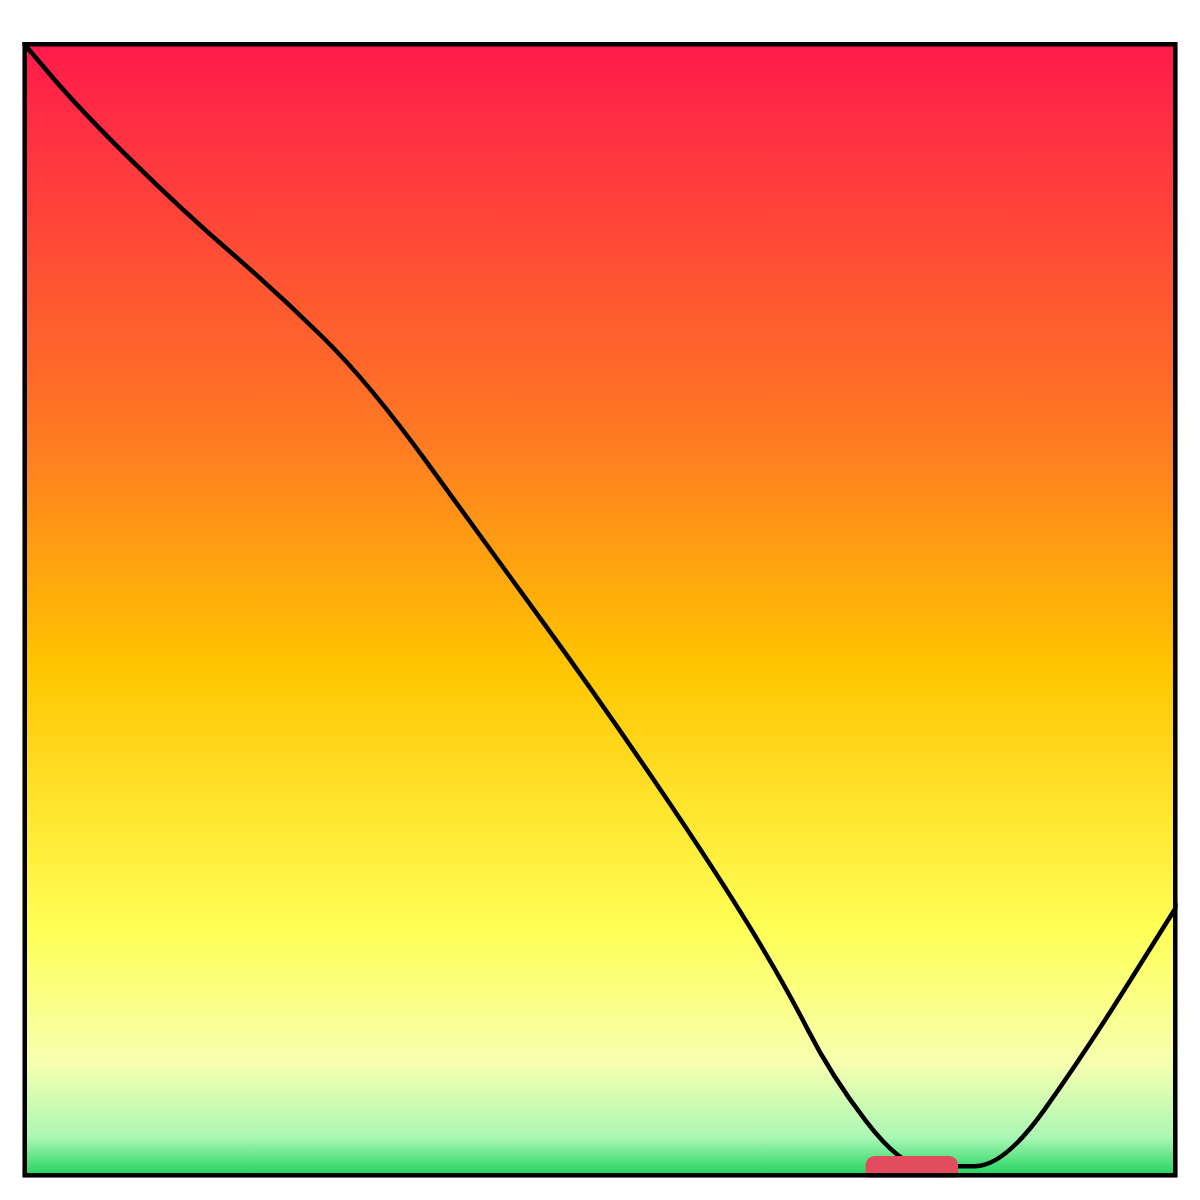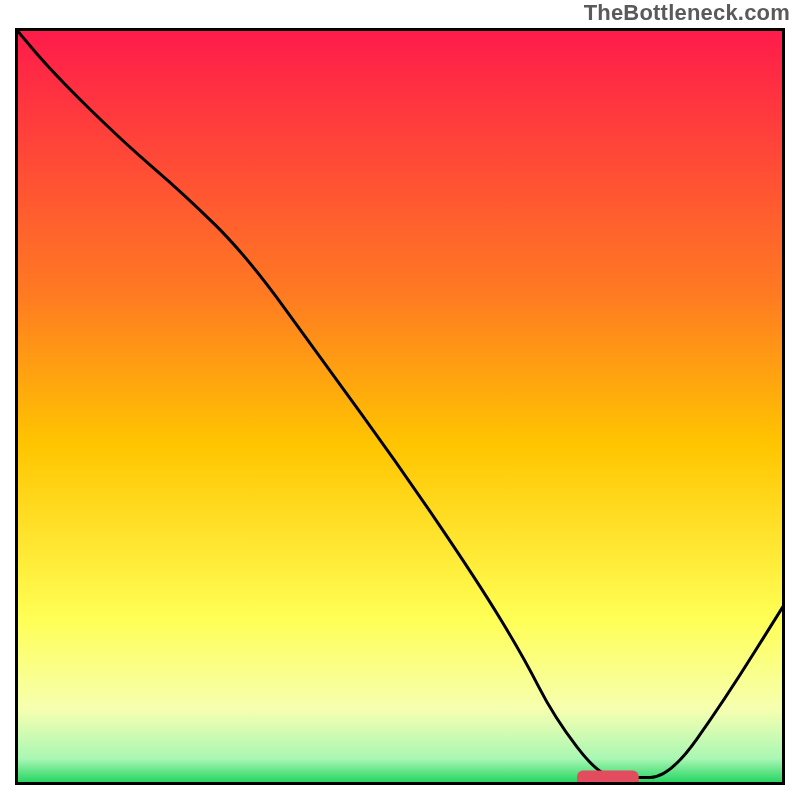--- a/index.html
+++ b/index.html
@@ -35,21 +35,20 @@
   .plot svg {
     display: block;
     width: 100%;
     height: 100%;
   }
 </style>
 </head>
 <body>
 
 <div class="frame">
-  <div class="watermark">TheBottleneck.com</div>
 
   <div class="plot">
     <svg id="chart-svg" viewBox="0 0 770 757" preserveAspectRatio="none">
       <defs>
         <linearGradient id="bg-grad" x1="0" y1="0" x2="0" y2="1">
             <stop offset="0%" stop-color="#ff1a4b"></stop>
             <stop offset="35%" stop-color="#ff7a22"></stop>
             <stop offset="55.00000000000001%" stop-color="#ffc500"></stop>
             <stop offset="78%" stop-color="#ffff55"></stop>
             <stop offset="90%" stop-color="#f6ffb0"></stop>

